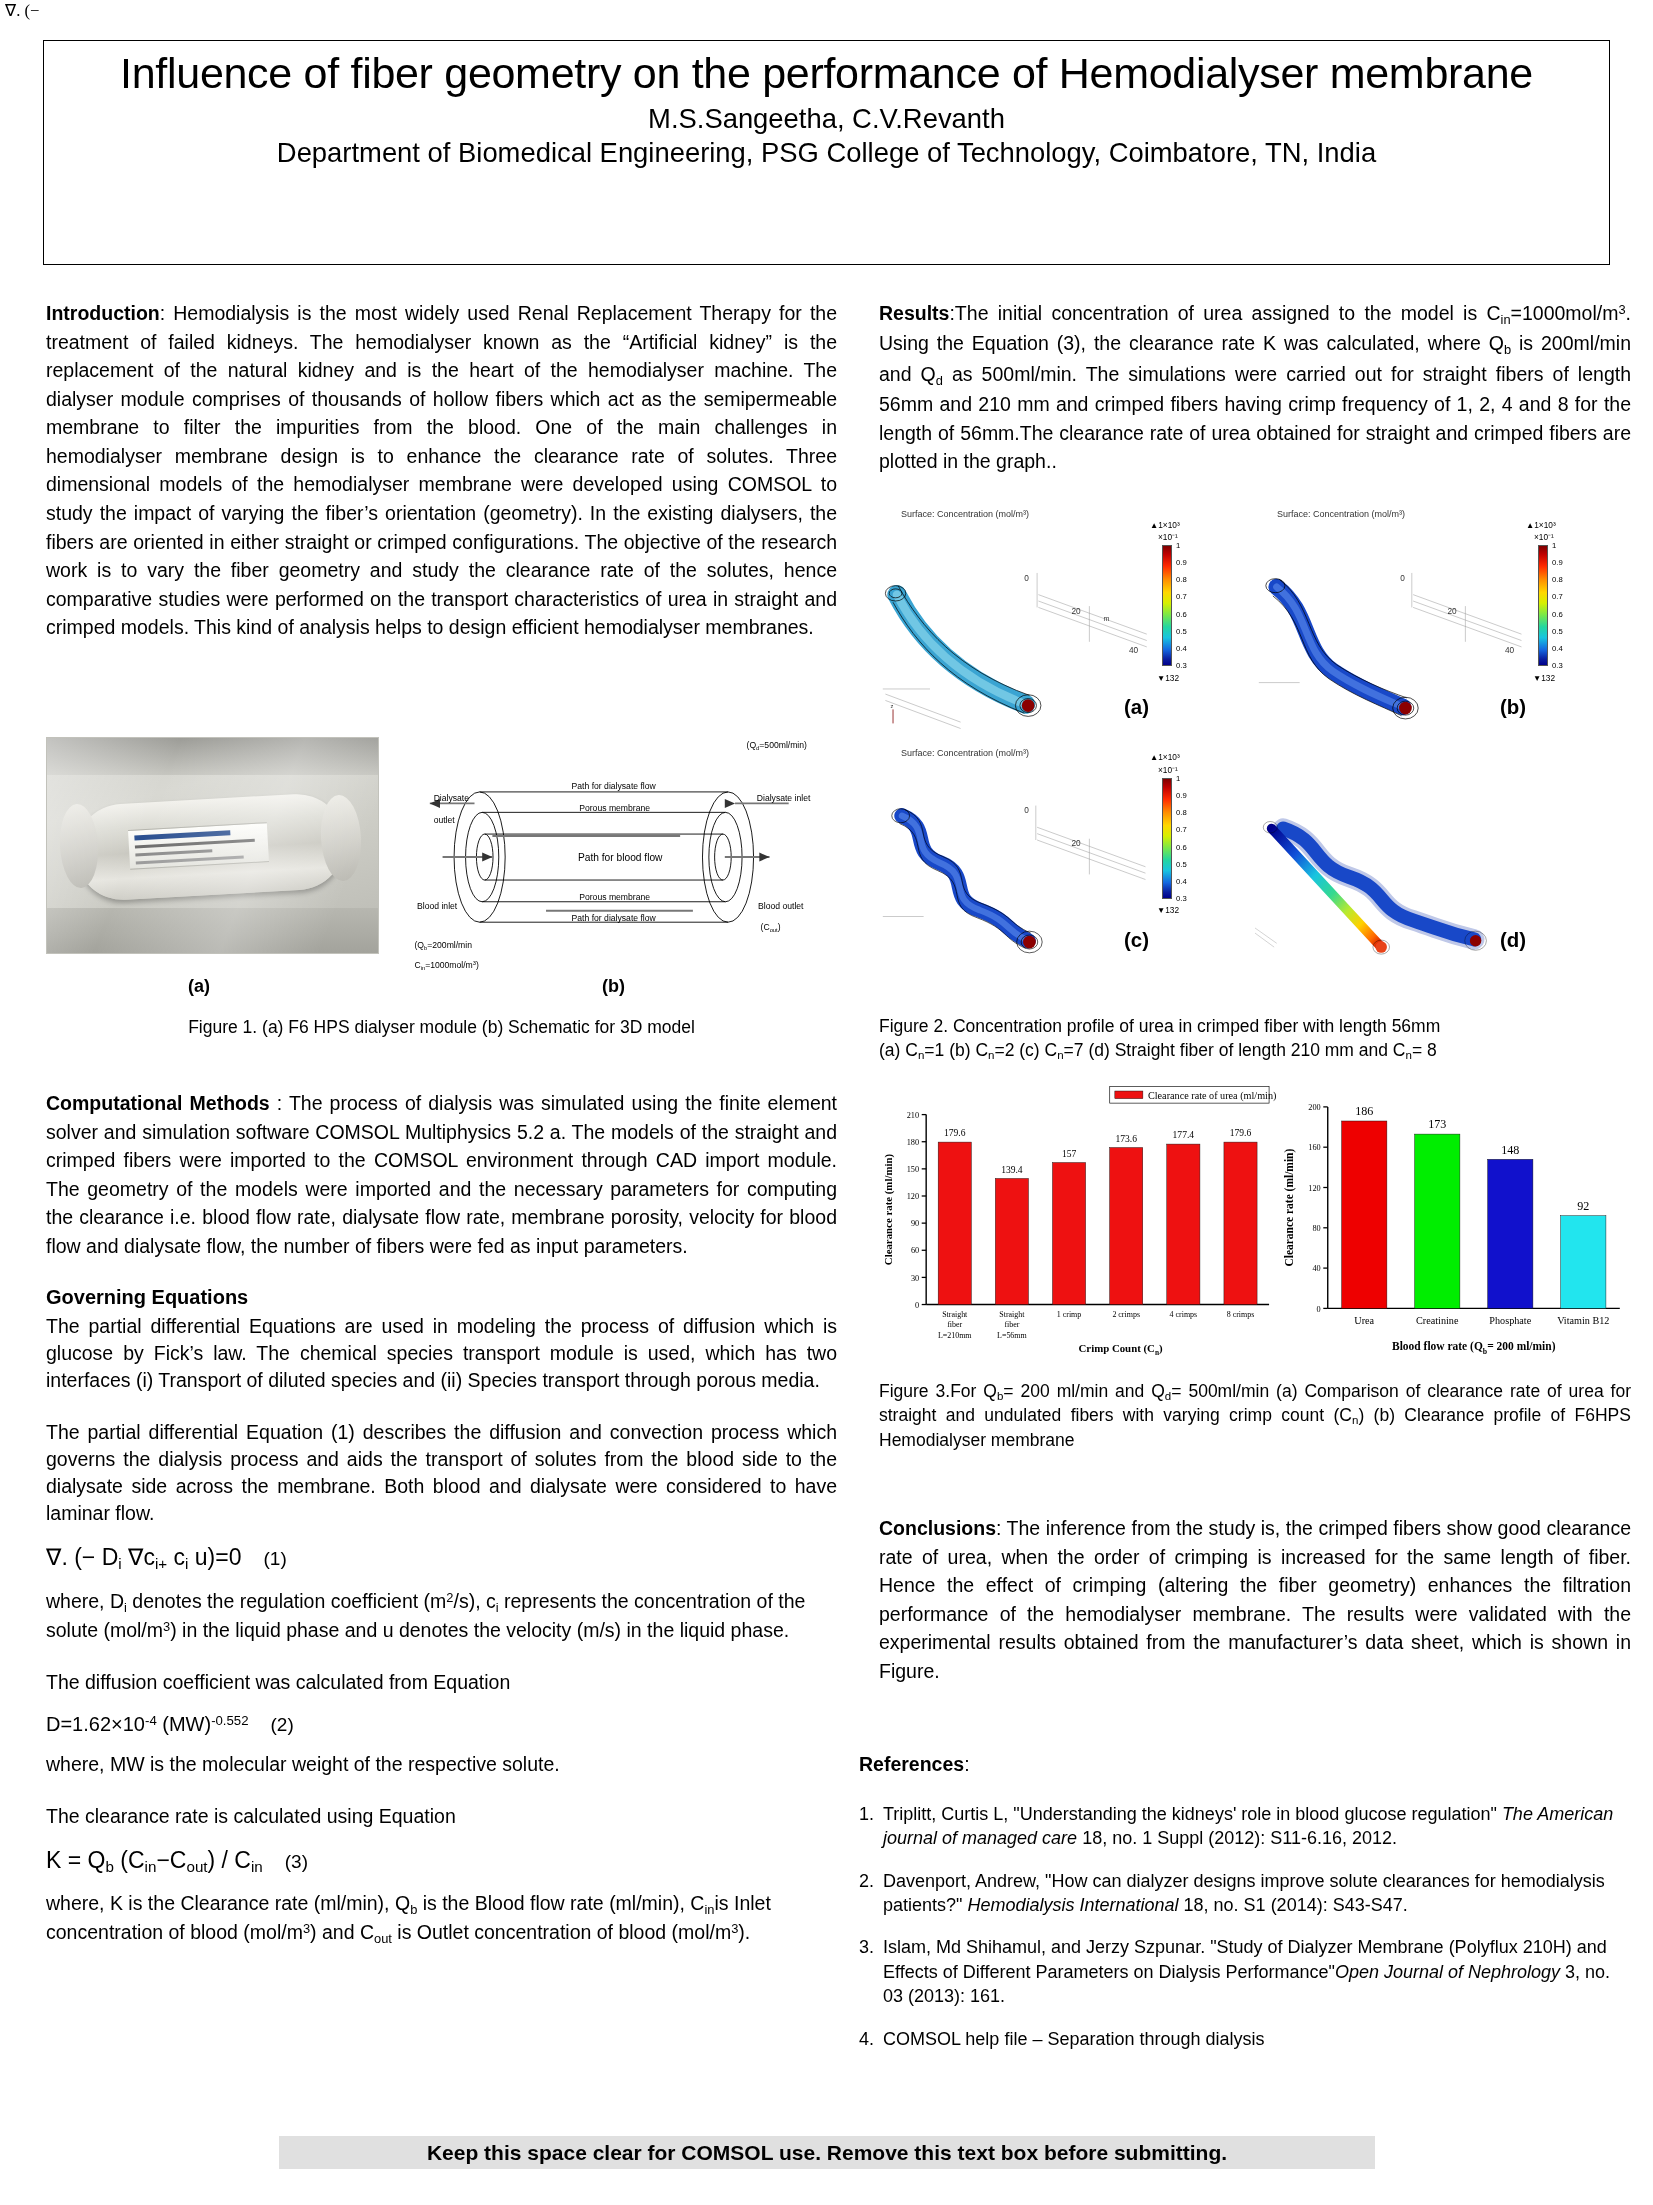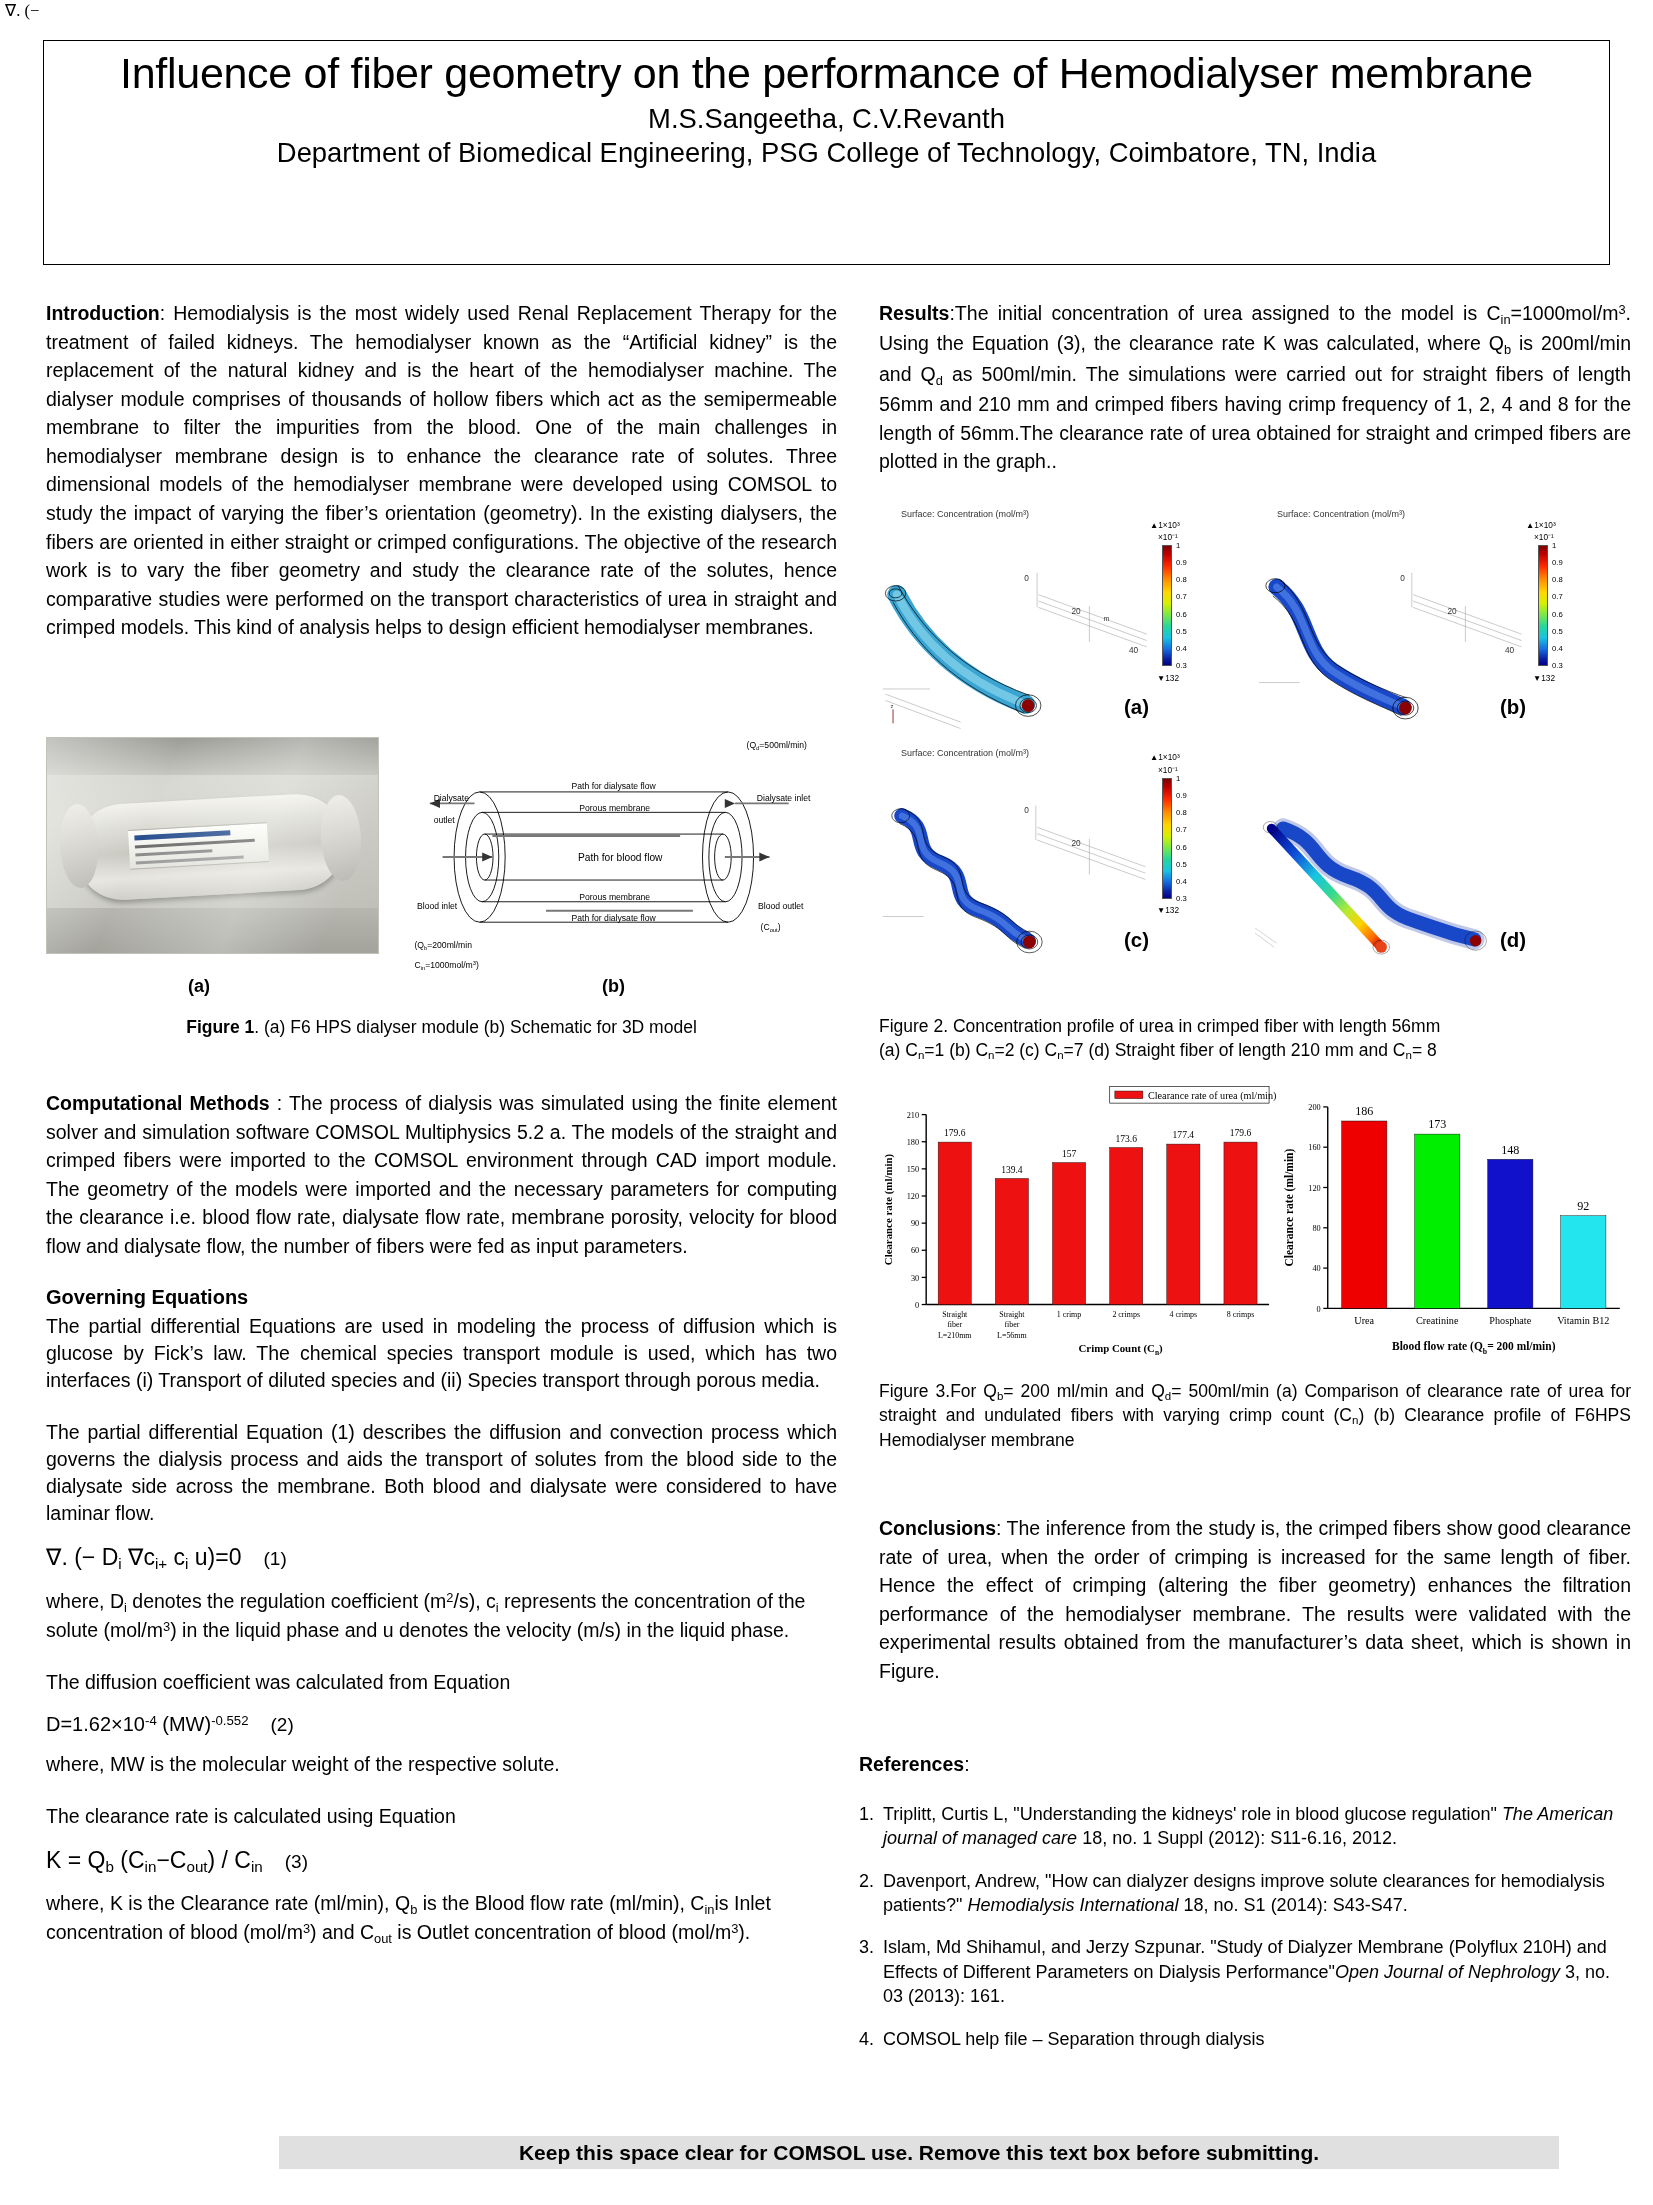--- a/index.html
+++ b/index.html
@@ -101,21 +101,21 @@
     pointer-events:none;
   }
 
   
   .schem { width:447px; height:235px; position:relative; margin-left:1.3px; }
   .schem svg { display:block; }
 
   .fig-subcaps { position:relative; height:22px; margin-top:3.8px; }
   .fig-subcaps span { position:absolute; font-size:18px; font-weight:bold; }
   .fig-caption { font-size:17.5px; text-align:center; margin-top:19px; }
-  .fig-caption .fb { font-weight:bold; }
+  .fig-caption .fb { font-weight:normal; }
 
   
   .fig2-grid { position:relative; width:752px; height:472px; }
   .cpanel { position:absolute; width:370px; height:230px; }
   .cpanel .ctitle { position:absolute; left:22px; top:1.3px; font-size:9px; color:#333; white-space:nowrap; }
   .cpanel .plabel { position:absolute; font-size:20.4px; font-weight:bold; }
   .cbar {
     position:absolute; width:10.2px; height:121px;
     background:linear-gradient(180deg,#7e0000 0%,#c00000 7%,#ff2a00 17%,#ff8c00 28%,#ffd700 39%,#d6f000 48%,#78e84a 58%,#23d6a0 68%,#18c4e0 77%,#1468e0 87%,#0a1ea0 95%,#00008b 100%);
     border:0.6px solid #555;
@@ -126,21 +126,21 @@
 
   
   .fig3-wrap { position:absolute; left:879px; top:1085px; width:752px; }
   .fig3-row { display:flex; align-items:flex-start; }
   .chart-a { width:399px; }
   .chart-b { width:352px; }
   .chart-cap { font-size:17.5px; text-align:justify; margin-top:11.5px; line-height:1.35; }
 
   
   .notice {
-    position:absolute; left:279px; top:2136px; width:1280px; height:33px;
+    position:absolute; left:279px; top:2136px; width:1096px; height:33px;
     background:#e0e0e0; display:flex; align-items:center; justify-content:center;
     font-size:21px; font-weight:bold;
   }
   .ref-list { font-size:18px; line-height:1.36; }
   .ref-item { display:flex; margin-bottom:18px; }
   .ref-num { width:24px; flex:none; }
   .ref-txt { flex:1; }
   i { font-style:italic; }
 </style>
 </head>

